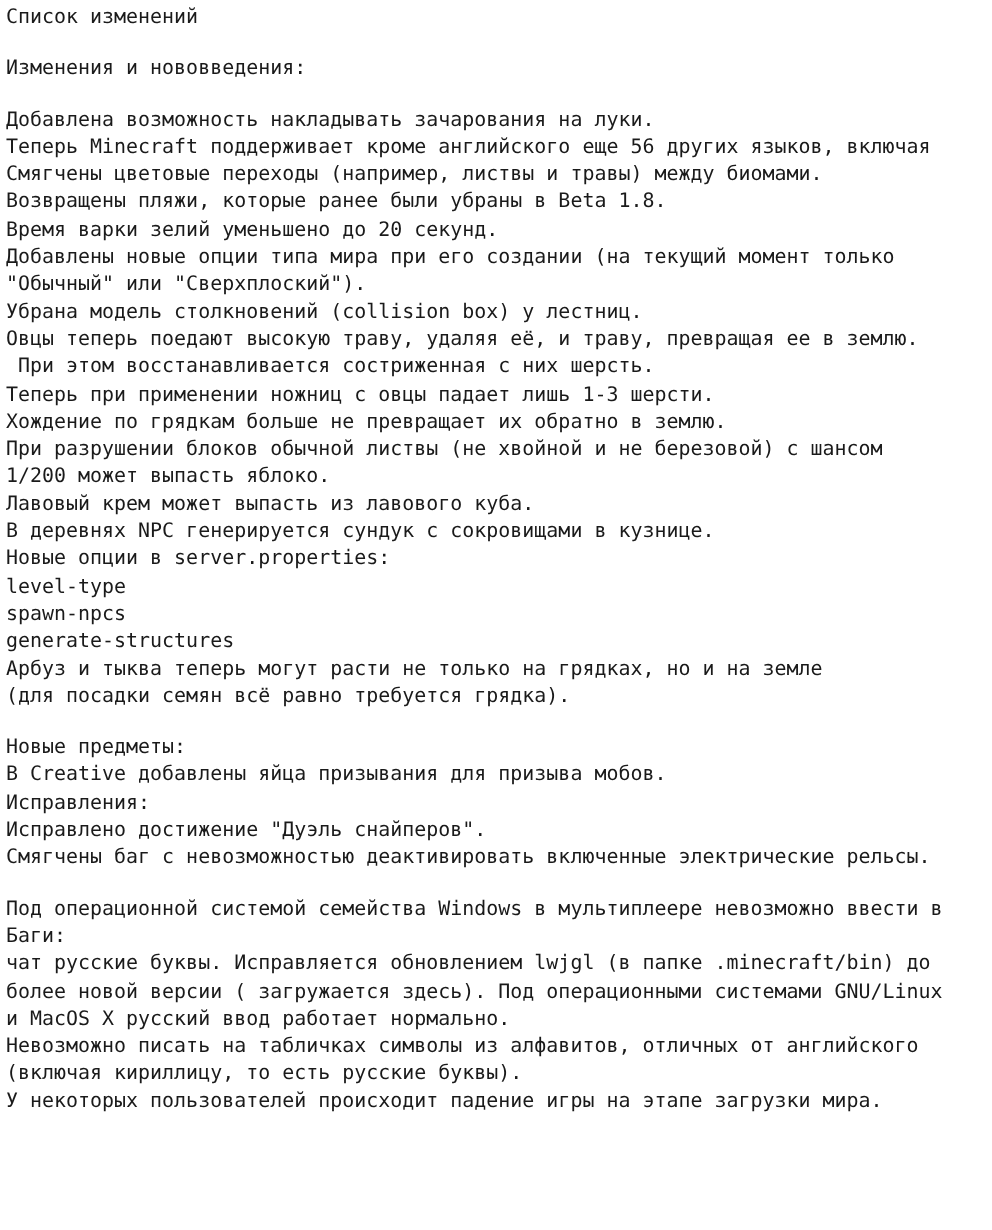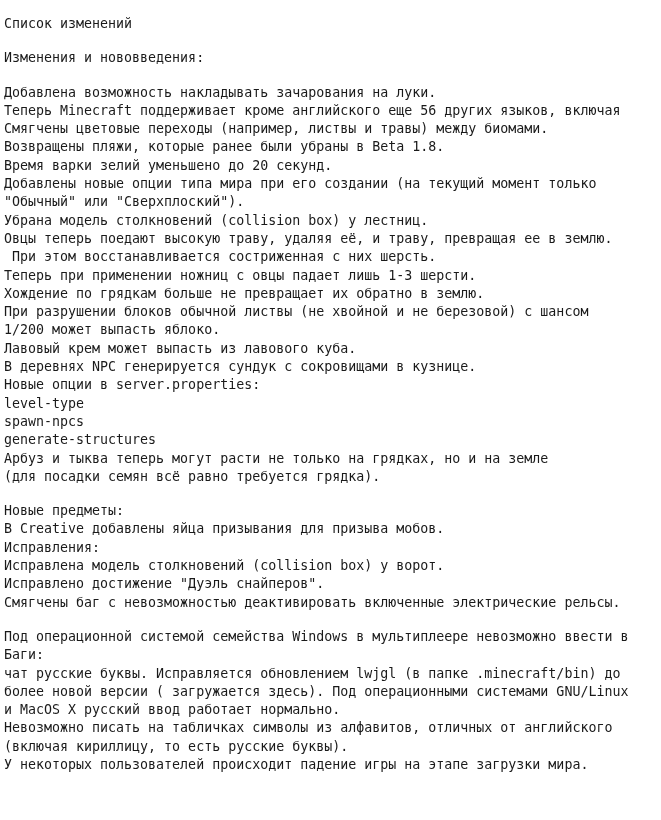--- a/index.html
+++ b/index.html
@@ -13,21 +13,21 @@
     overflow: hidden;
   }
   .doc {
     padding: 3px 0 0 4px;
     font-family: "DejaVu Sans Mono", "Liberation Mono", monospace;
     font-size: 13.3px;
     line-height: 18.3px;
     color: #1a1a1a;
   }
   .paragraph {
-    margin: 12px 0 16px 0;
+    margin: 0 0 16px 0;
   }
   .line {
     white-space: pre;
     height: 18.3px;
   }
 </style>
 </head>
 <body>
 
 <div class="doc">
@@ -59,21 +59,20 @@
         <div class="line">level-type</div>
         <div class="line">spawn-npcs</div>
         <div class="line">generate-structures</div>
         <div class="line">Арбуз и тыква теперь могут расти не только на грядках, но и на земле</div>
         <div class="line">(для посадки семян всё равно требуется грядка).</div>
       </div>
       <div class="paragraph">
         <div class="line">Новые предметы:</div>
         <div class="line">В Creative добавлены яйца призывания для призыва мобов.</div>
         <div class="line">Исправления:</div>
-        <div class="line">Исправлена модель столкновений (collision box) у ворот.</div>
         <div class="line">Исправлено достижение "Дуэль снайперов".</div>
         <div class="line">Смягчены баг с невозможностью деактивировать включенные электрические рельсы.</div>
       </div>
       <div class="paragraph">
         <div class="line">Под операционной системой семейства Windows в мультиплеере невозможно ввести в</div>
         <div class="line">Баги:</div>
         <div class="line">чат русские буквы. Исправляется обновлением lwjgl (в папке .minecraft/bin) до</div>
         <div class="line">более новой версии ( загружается здесь). Под операционными системами GNU/Linux</div>
         <div class="line">и MacOS X русский ввод работает нормально.</div>
         <div class="line">Невозможно писать на табличках символы из алфавитов, отличных от английского</div>

